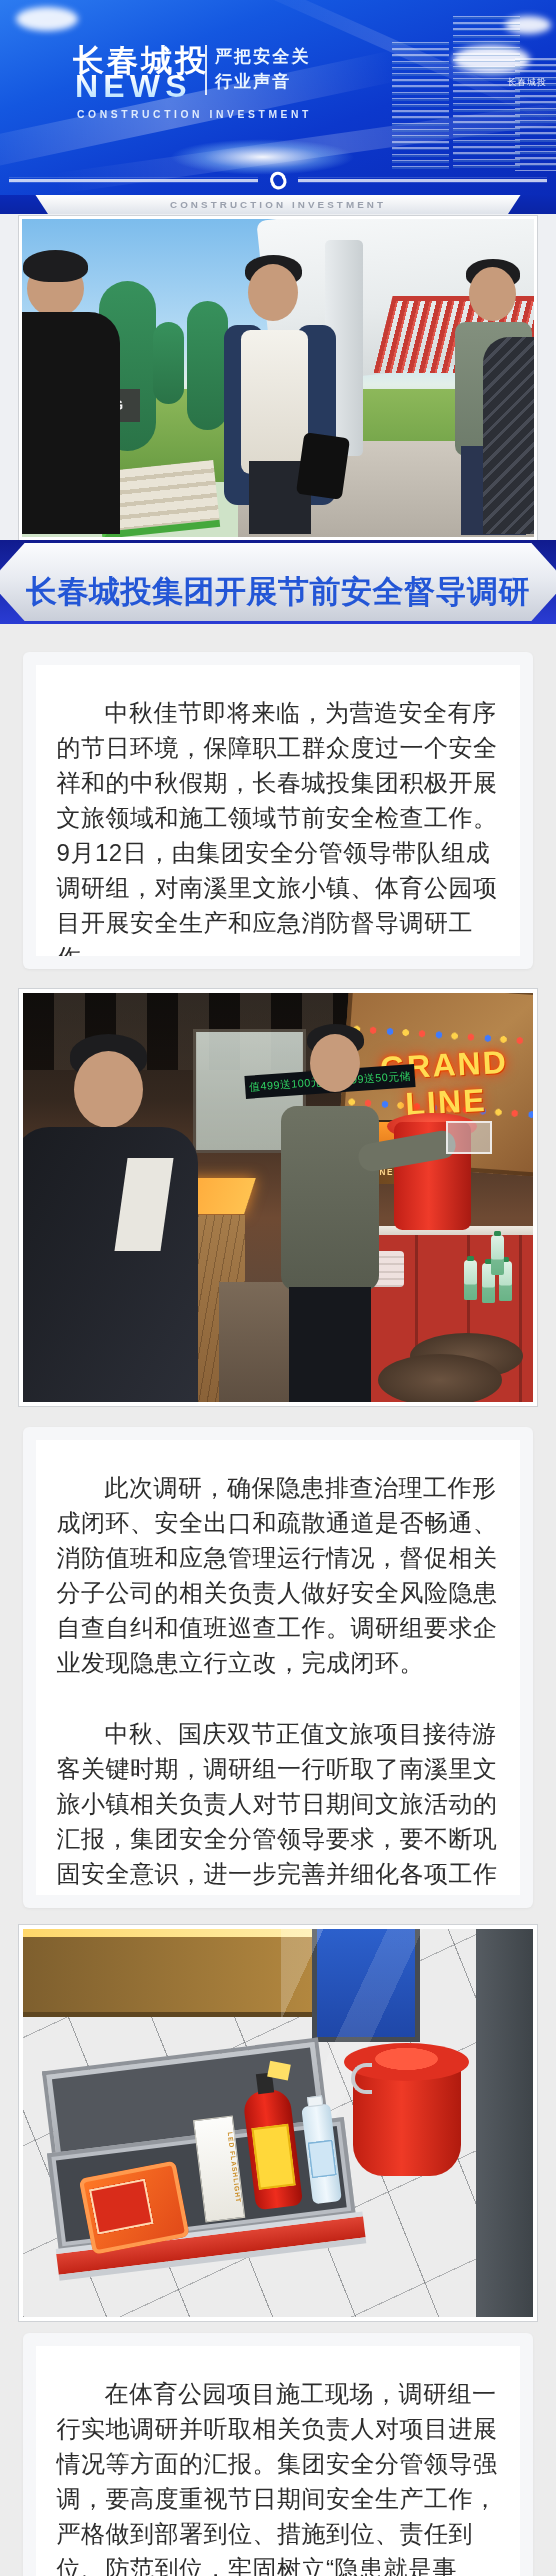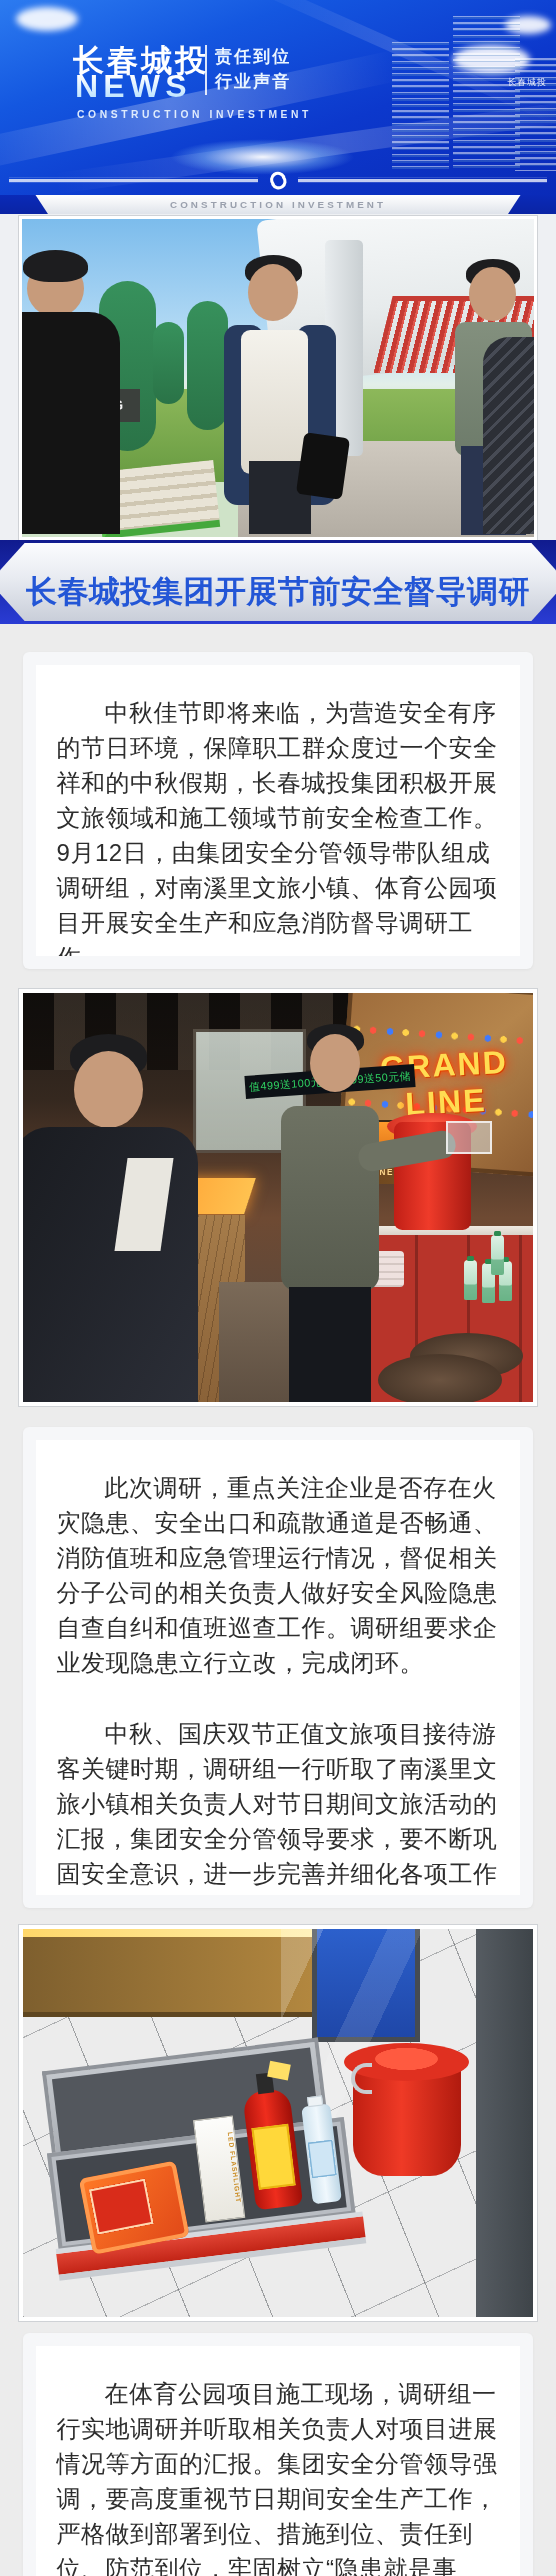--- a/index.html
+++ b/index.html
@@ -169,21 +169,21 @@
     <div class="cloud" style="left:453px;top:45px;width:77px;height:29px;"></div>
     <div class="cloud" style="left:505px;top:15.5px;width:46px;height:18.5px;"></div>
     <div class="tower" style="left:392px;width:57px;height:129px;"></div>
     <div class="tower" style="left:453px;width:67px;height:155px;"></div>
     <div class="tower" style="left:515px;left:515px;width:41px;height:113px;"></div>
     <div class="minibrand">长春城投</div>
     <div class="glowspot"></div>
     <div class="hero-brand">长春城投</div>
     <div class="hero-vline"></div>
     <div class="hero-tagline">
-      <div>责任到位</div>
+      <div>严把安全关</div>
       <div>行业声音</div>
     </div>
     <div class="hero-news">NEWS</div>
     <div class="hero-sub">CONSTRUCTION INVESTMENT</div>
     <div class="hero-divider">
       <div class="div-line"></div>
       <svg class="swirl" viewBox="0 0 40 40">
         <path d="M10,27 A12.5,12.5 0 1 1 30.5,13" stroke="#ffffff" stroke-width="6" fill="none" stroke-linecap="round"></path>
         <path d="M30,13 A12.5,12.5 0 1 1 9.5,27" stroke="#ffffff" stroke-width="6" fill="none" stroke-linecap="round" transform="translate(0,1)"></path>
       </svg>
@@ -297,21 +297,21 @@
         <div class="handbox"></div>
         <div class="pants"></div>
       </div>
     </div>
   </div>
 
   <div class="gap-c"></div>
 
   <div class="card card2">
     <div class="inner">
-      <p class="para">此次调研，重点关注企业是否存在火灾隐患、安全出口和疏散通道是否畅通、消防值班和应急管理运行情况，督促相关分子公司的相关负责人做好安全风险隐患自查自纠和值班巡查工作。调研组要求企业发现隐患立行立改，完成闭环。</p>
+      <p class="para">此次调研，确保隐患排查治理工作形成闭环、安全出口和疏散通道是否畅通、消防值班和应急管理运行情况，督促相关分子公司的相关负责人做好安全风险隐患自查自纠和值班巡查工作。调研组要求企业发现隐患立行立改，完成闭环。</p>
       <p class="para">中秋、国庆双节正值文旅项目接待游客关键时期，调研组一行听取了南溪里文旅小镇相关负责人对节日期间文旅活动的汇报，集团安全分管领导要求，要不断巩固安全意识，进一步完善并细化各项工作措施，确保各项活动安全工作落实到位，打造集团文旅品牌特色。</p>
     </div>
   </div>
 
   <div class="gap-d"></div>
 
   <div class="sec-photo3">
     <div class="photoframe" style="border-width:4.1px;">
       <div class="p3-floor"></div>
       <div class="p3-wood"></div>

